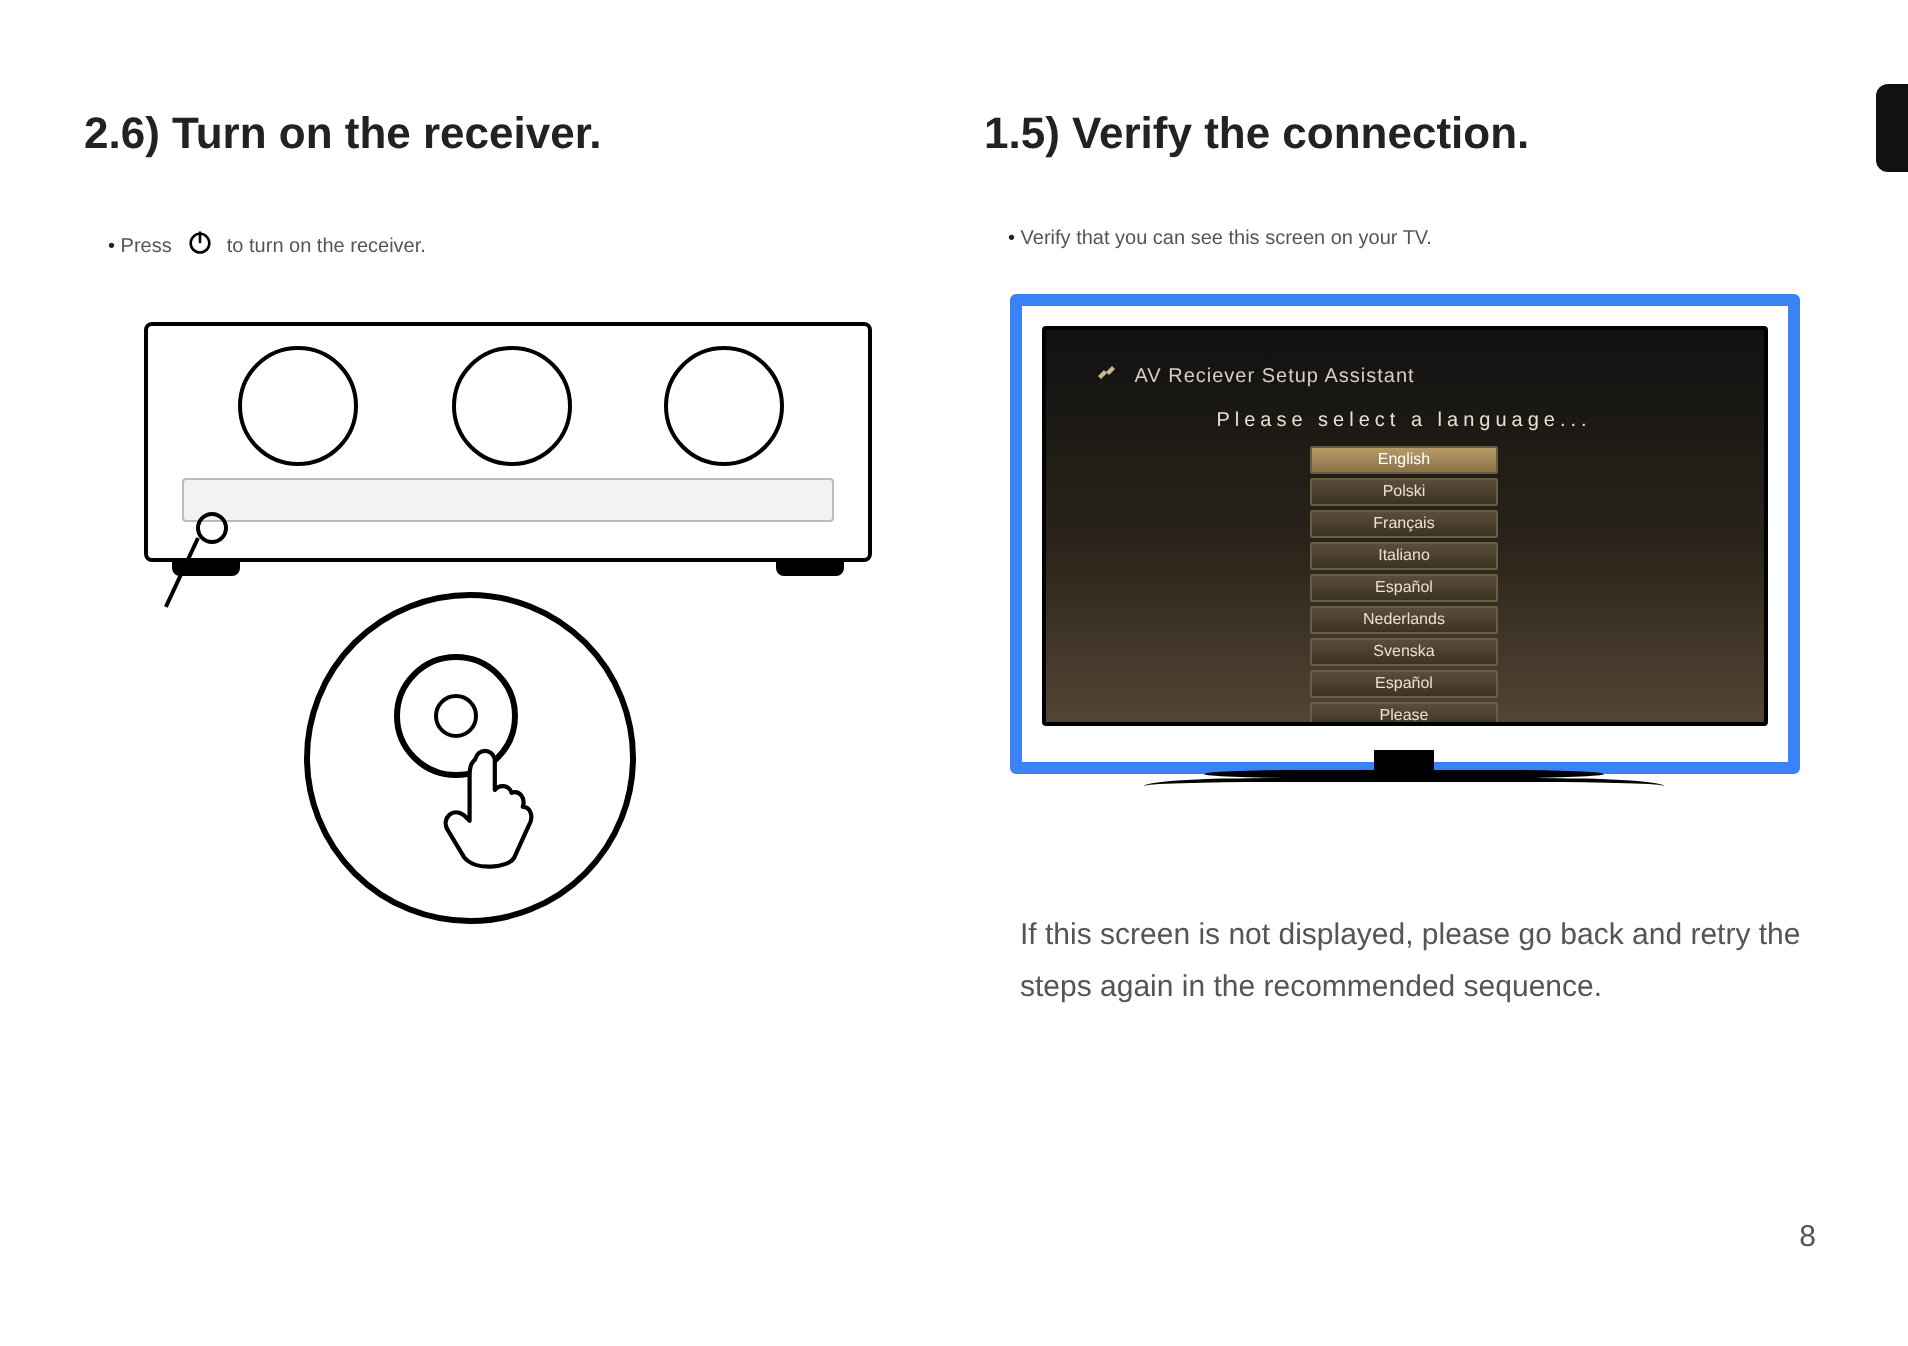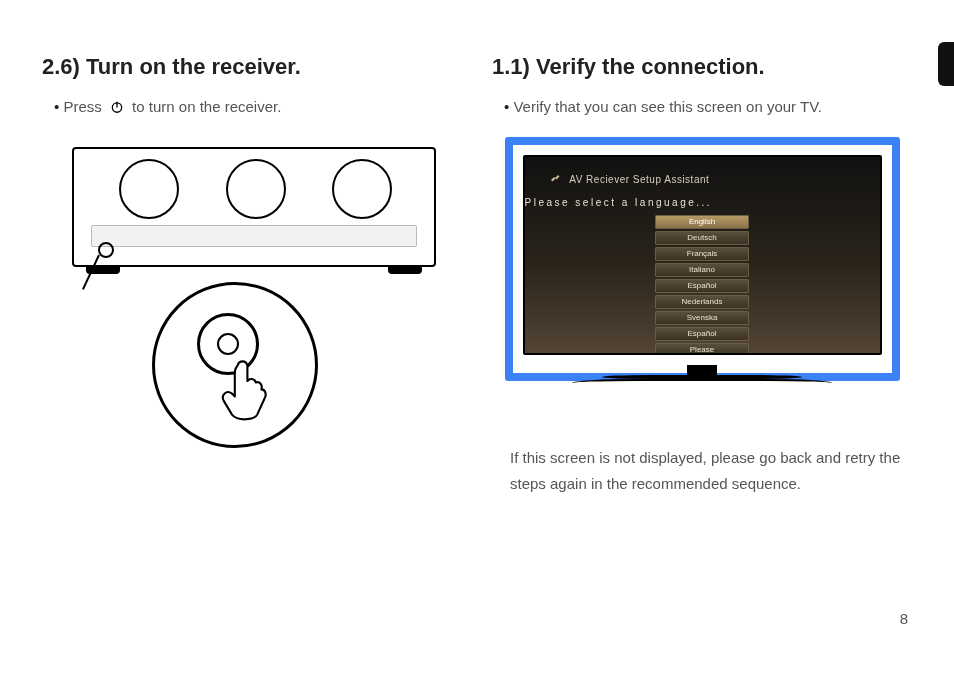--- a/index.html
+++ b/index.html
@@ -1,21 +1,21 @@
 <!DOCTYPE html>
 <html><head>
 <meta charset="utf-8">
 <style>
   html,body{margin:0;padding:0;background:#fff;font-family:Arial,Helvetica,sans-serif;color:#222}
   .page{width:954px;height:673px;box-sizing:border-box;padding:54px 42px 30px 42px;position:relative}
   .tab{position:absolute;right:0;top:42px;width:16px;height:44px;background:#111;border-radius:6px 0 0 6px}
   .cols{display:flex;gap:30px;height:100%}
   .col{flex:1;display:flex;flex-direction:column}
-  h2{font-size:22px;font-weight:700;margin:0 0 18px 0;color:#222}
-  .bullet{font-size:15px;color:#555;margin:0 0 22px 12px}
+  h2{font-size:22px;font-weight:700;margin:0 0 34px 0;color:#222}
+  .bullet{font-size:10px;color:#555;margin:0 0 22px 12px}
   .bullet::before{content:"• ";color:#222}
   .note{font-size:15px;color:#555;margin:33px 0 0 18px;line-height:1.7}
   .pagenum{position:absolute;right:46px;bottom:46px;font-size:15px;color:#555}
   .power-sym{display:inline-block;vertical-align:-2px;margin:0 4px}
 
   
   .receiver-wrap{position:relative;width:380px;height:300px;margin:8px auto 0 auto}
   .receiver{position:absolute;left:10px;top:0;width:360px;height:116px;border:2px solid #000;border-radius:4px;background:#fff}
   .receiver .knobrow{position:absolute;top:10px;left:0;right:0;height:56px}
   .receiver .knob{position:absolute;width:56px;height:56px;border:2px solid #000;border-radius:50%}
@@ -29,26 +29,26 @@
   .receiver .foot.f2{right:12px}
   .lead{position:absolute;left:36px;top:108px;width:2px;height:38px;background:#000;transform:rotate(25deg);transform-origin:top}
   .zoom{position:absolute;left:90px;top:135px;width:160px;height:160px;border:3px solid #000;border-radius:50%;background:#fff;display:flex;align-items:center;justify-content:center}
   .zoom-inner{position:relative;width:120px;height:120px}
   .zoom-btn{position:absolute;left:22px;top:8px;width:56px;height:56px;border:3px solid #000;border-radius:50%}
   .zoom-btn::after{content:"";position:absolute;left:17px;top:17px;width:18px;height:18px;border:2px solid #000;border-radius:50%}
   .hand{position:absolute;left:36px;top:48px}
 
   
   .tv-wrap{position:relative;width:395px;height:275px;margin:0 auto}
-  .tv-out{position:absolute;left:0;top:0;right:0;height:228px;border:8px solid #3b82f6;border-radius:3px;background:#fff}
+  .tv-out{position:absolute;left:0;top:0;right:0;height:228px;border:6px solid #3b82f6;border-radius:3px;background:#fff}
   .tv-in{position:absolute;left:10px;top:10px;right:10px;height:196px;border:2px solid #000;border-radius:2px;background:#000;overflow:hidden}
   .tv-in .grad{position:absolute;left:0;right:0;top:0;bottom:0;background:linear-gradient(180deg,#111 0%,#2a241a 55%,#534535 100%)}
   .sa-head{position:absolute;left:24px;top:16px;font-size:10px;color:#d7cfbf;letter-spacing:.5px}
   .sa-head .gear{display:inline-block;width:12px;height:12px;margin-right:6px;vertical-align:-2px}
-  .sa-sub{position:absolute;left:0;right:0;top:40px;font-size:10px;color:#e9e2d4;letter-spacing:2.5px}
+  .sa-sub{position:absolute;left:0;right:0;top:40px;text-align:center;font-size:10px;color:#e9e2d4;letter-spacing:2.5px}
   .langs{position:absolute;left:0;right:0;top:56px;bottom:6px;display:flex;flex-direction:column;align-items:center;gap:0}
   .lang{width:92px;height:12px;line-height:12px;margin-top:2px;text-align:center;font-size:8px;color:#e9e0cd;background:linear-gradient(180deg,#5a4e3a,#3c3222);border:1px solid #6b5d44;border-radius:1px}
   .lang.sel{background:linear-gradient(180deg,#b79a65,#8a724a);color:#fff}
   .tv-neck{position:absolute;left:50%;top:228px;transform:translateX(-50%);width:30px;height:12px;background:#000}
   .tv-base{position:absolute;left:50%;top:238px;transform:translateX(-50%);width:200px;height:4px;background:#000;border-radius:50%/100%}
   .tv-base::after{content:"";position:absolute;left:-30px;right:-30px;top:4px;height:6px;border-top:2px solid #000;border-radius:50%/100%}
 </style>
 </head>
 <body>
 
@@ -90,41 +90,41 @@
               <svg width="70" height="70" viewBox="0 0 100 100">
                 <path d="M38 18 C40 10 50 10 52 18 L52 40 C55 36 62 36 64 42 C70 40 74 46 72 52 C78 52 80 60 76 66 L66 88 C62 96 38 98 30 88 L18 68 C14 60 22 52 30 58 L34 62 L34 30 C34 22 36 20 38 18 Z" fill="#fff" stroke="#000" stroke-width="3" stroke-linejoin="round"></path>
               </svg>
             </span>
           </div>
         </div>
       </div>
     </div>
 
     <div class="col">
-      <h2>1.1) Verify the connection.</h2>
+      <h2>1.5) Verify the connection.</h2>
       <p class="bullet">
         <span>Verify that you can see this screen on your TV.</span>
       </p>
 
       <div class="tv-wrap">
         <div class="tv-out">
           <div class="tv-in">
             <div class="grad"></div>
             <div class="sa-head">
               <span class="gear">
                 <svg viewBox="0 0 24 24" width="12" height="12">
                     <path fill="#c8b98f" d="M21 7l-3-3-6 6-2-2-6 6 3 3 6-6 2 2z"></path>
                   </svg>
               </span>
               <span>AV Reciever Setup Assistant</span>
             </div>
             <div class="sa-sub">Please select a language...</div>
             <div class="langs">
               <div class="lang sel">English</div>
-              <div class="lang">Deutsch</div>
+              <div class="lang">Polski</div>
               <div class="lang">Français</div>
               <div class="lang">Italiano</div>
               <div class="lang">Español</div>
               <div class="lang">Nederlands</div>
               <div class="lang">Svenska</div>
               <div class="lang">Español</div>
               <div class="lang">Please</div>
             </div>
           </div>
         </div>

